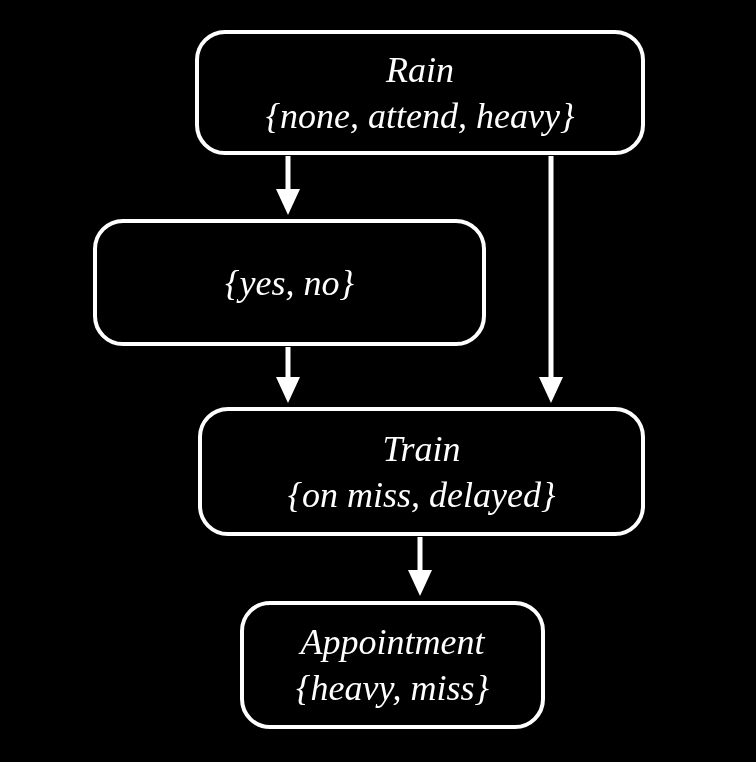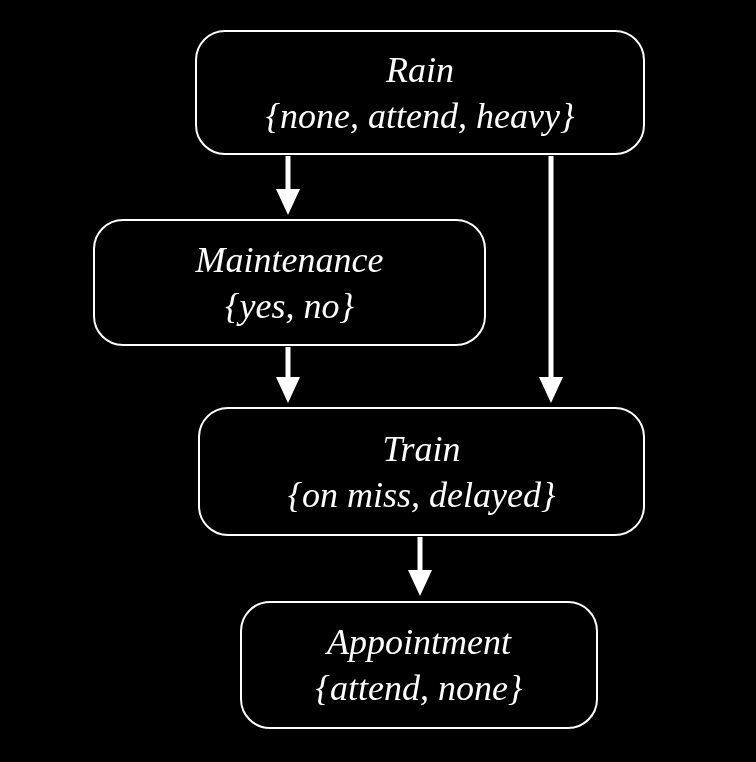--- a/index.html
+++ b/index.html
@@ -26,36 +26,36 @@
     stroke: #ffffff;
     stroke-width: 5;
   }
   .edges polygon {
     fill: #ffffff;
   }
   .node {
     position: absolute;
     box-sizing: border-box;
     background: #000000;
-    border: 2px solid #ffffff;
+    border: 4px solid #ffffff;
     border-radius: 30px;
     color: #ffffff;
     font-style: italic;
     font-size: 36px;
     line-height: 46px;
     text-align: center;
     display: flex;
     flex-direction: column;
     justify-content: center;
     align-items: center;
   }
   .node-rain        { left: 195px; top: 30px;  width: 450px; height: 125px; }
   .node-maintenance { left: 93px;  top: 219px; width: 393px; height: 127px; }
   .node-train       { left: 198px; top: 407px; width: 447px; height: 129px; text-align: center; }
-  .node-appointment { left: 240px; top: 601px; width: 358px; height: 128px; }
+  .node-appointment { left: 240px; top: 601px; width: 305px; height: 128px; }
   .node-name   { white-space: nowrap; }
   .node-values { white-space: nowrap; }
 </style>
 </head>
 <body>
 
 <div class="canvas">
 
   <svg class="edges" viewBox="0 0 756 762" xmlns="http://www.w3.org/2000/svg">
 
@@ -79,27 +79,26 @@
       <polygon points="408,570 432,570 420,596"></polygon>
     </g>
   </svg>
 
   <div class="node node-rain">
     <div class="node-name">Rain</div>
     <div class="node-values">{none, attend, heavy}</div>
   </div>
 
   <div class="node node-maintenance">
-    <div class="node-name">Maintenance</div>
     <div class="node-values">{yes, no}</div>
   </div>
 
   <div class="node node-train">
     <div class="node-name">Train</div>
     <div class="node-values">{on miss, delayed}</div>
   </div>
 
   <div class="node node-appointment">
     <div class="node-name">Appointment</div>
-    <div class="node-values">{attend, none}</div>
+    <div class="node-values">{heavy, miss}</div>
   </div>
 
 </div>
 
 </body></html>

